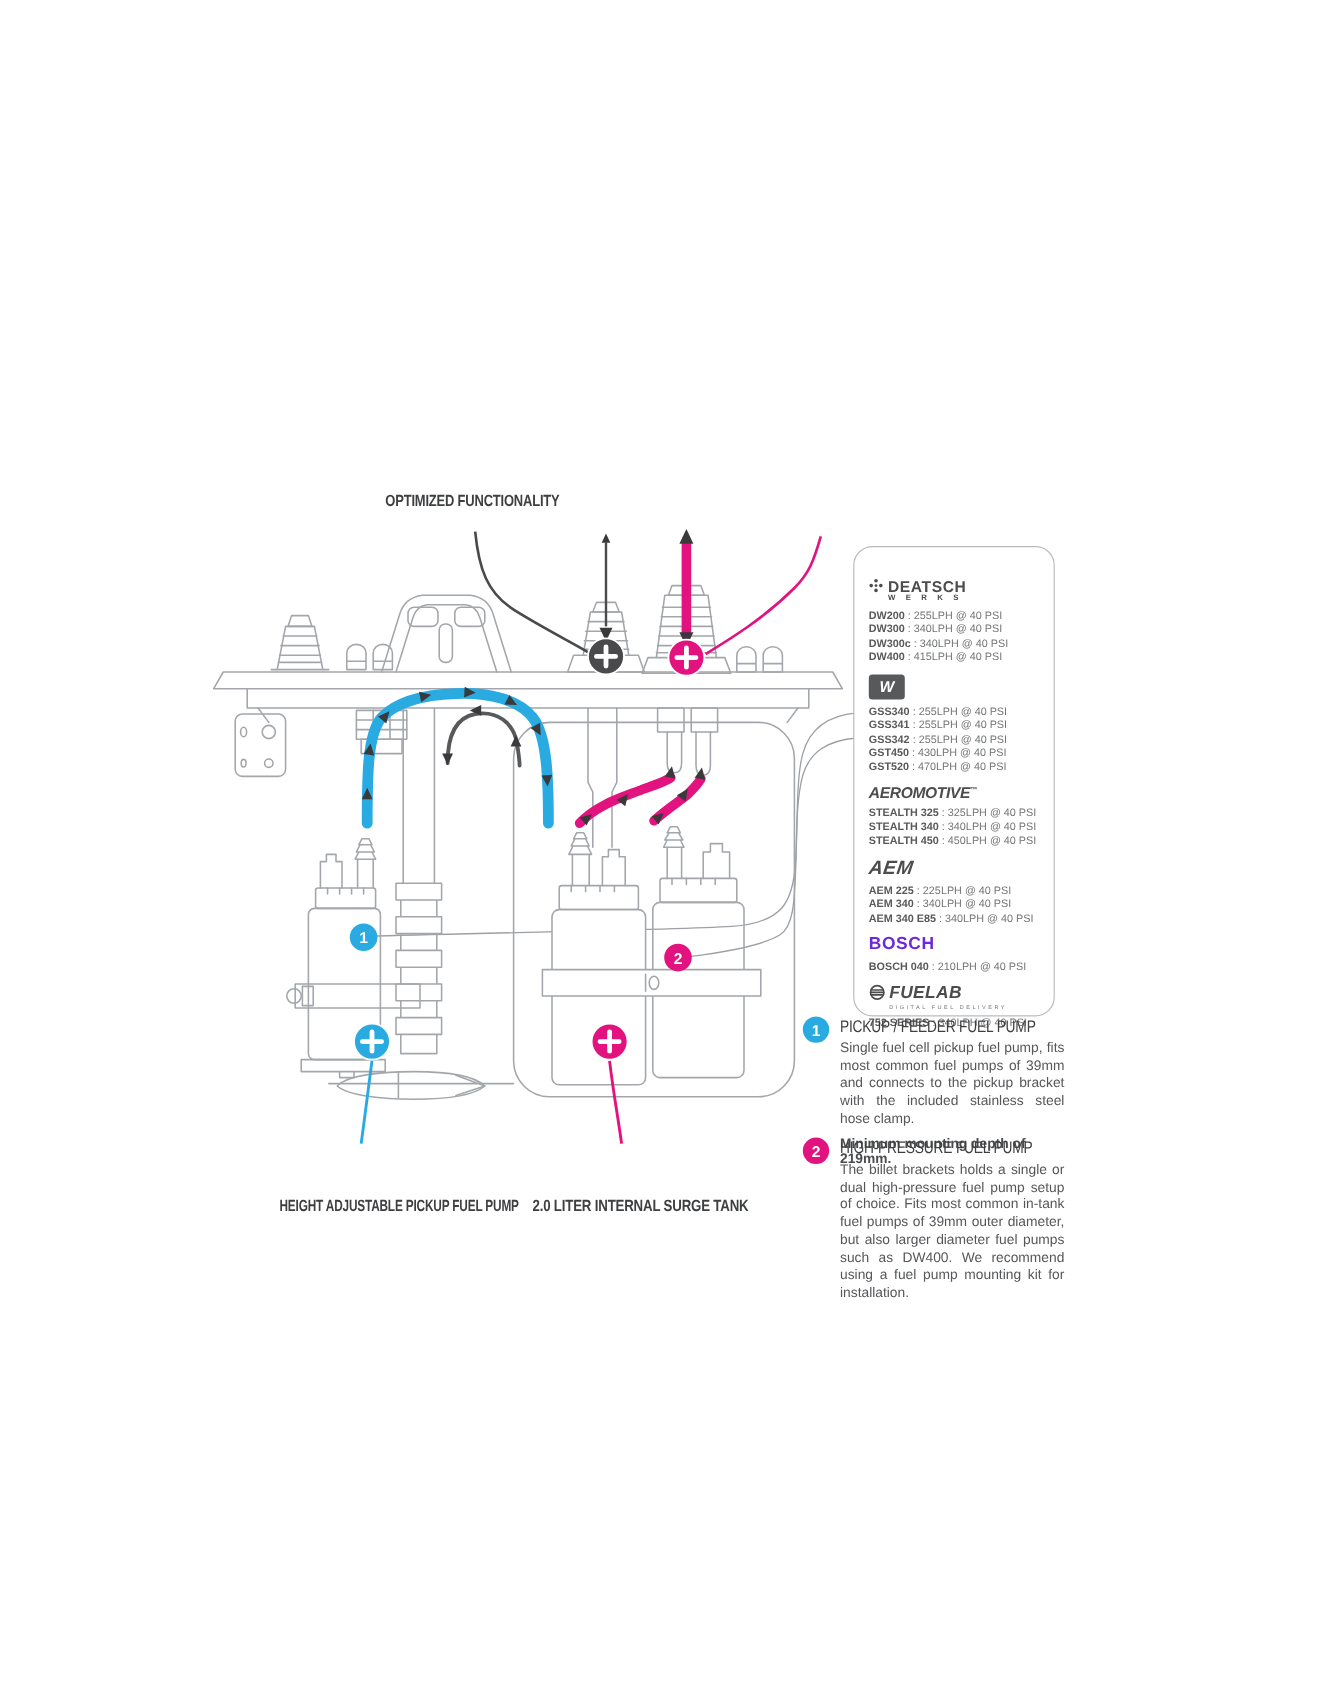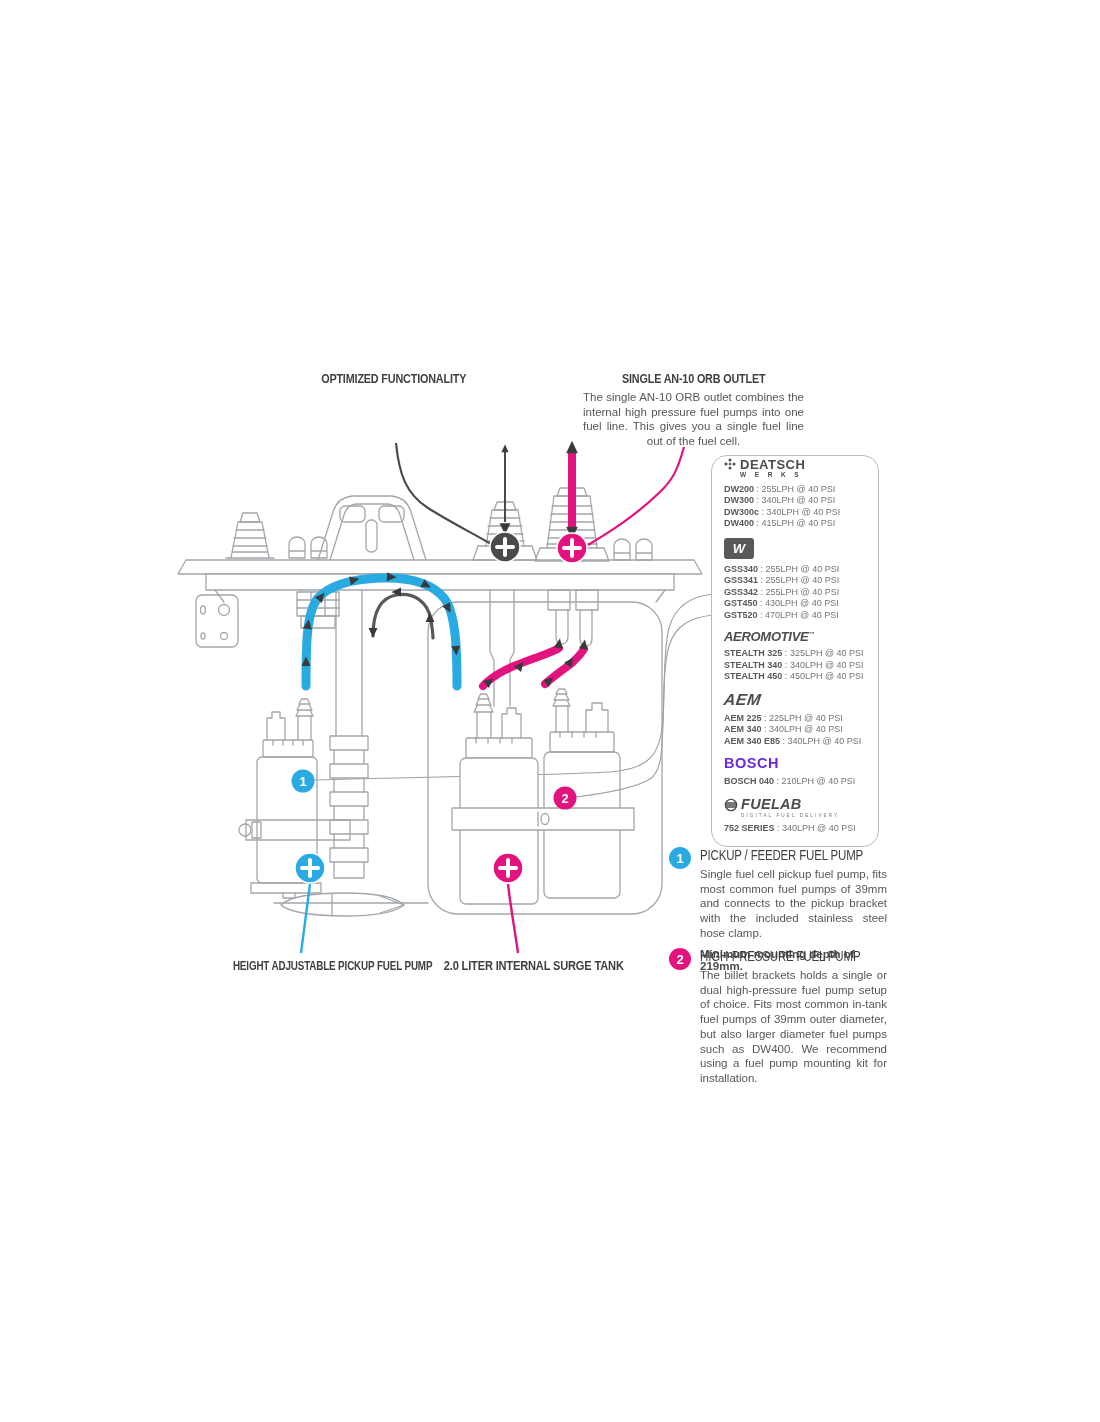--- a/index.html
+++ b/index.html
@@ -1,61 +1,57 @@
 <!DOCTYPE html>
 <html><head>
 <meta charset="utf-8">
 <style>
   html,body{margin:0;padding:0;background:#fff;}
   #canvas{position:relative;width:1100px;height:1422px;background:#fff;overflow:hidden;
           font-family:"Liberation Sans",sans-serif;color:#55575a;}
   .abs{position:absolute;}
   .center{text-align:center;}
-  .ann-title{font-weight:bold;color:#3e3f41;font-size:13.5px;white-space:nowrap;}
+  .ann-title{font-weight:bold;color:#3e3f41;font-size:13.5px;white-space:nowrap;margin-top:39px;}
   .cond{display:inline-block;transform:scaleX(0.8);transform-origin:50% 50%;letter-spacing:-0.2px;}
   .cond-left{display:inline-block;transform:scaleX(0.82);transform-origin:0 50%;letter-spacing:-0.2px;}
   .ann-body{font-size:11.5px;line-height:1.27;text-align:justify;text-align-last:center;margin-top:4px;color:#55575a;}
   .sec-title{font-weight:normal;color:#3e3f41;font-size:14px;white-space:nowrap;}
   .sec-body{font-size:11.5px;line-height:1.28;text-align:justify;text-align-last:left;color:#55575a;}
   .sec-note{font-size:11.5px;font-weight:bold;color:#4a4b4d;margin-top:7px;}
   .num-badge{width:22px;height:22px;border-radius:50%;color:#fff;font-weight:bold;font-size:13px;
              display:flex;align-items:center;justify-content:center;}
-  .panel{border:1.5px solid #b9bcbf;border-radius:16px;padding:2px 12px;box-sizing:border-box;background:#fff;}
+  .panel{border:1.5px solid #b9bcbf;border-radius:16px;padding:26px 12px;box-sizing:border-box;background:#fff;}
   .spec{font-size:9px;color:#737577;line-height:11.5px;white-space:nowrap;}
   .spec b{color:#58595b;}
   .brand-block{margin-bottom:8px;}
   .dw-logo{display:flex;align-items:flex-start;gap:4px;margin-bottom:5px;}
   .dw-text{color:#4b4c4e;line-height:1;}
   .dw-main{font-weight:bold;font-size:13px;letter-spacing:0.5px;}
   .dw-sub{font-size:6.5px;letter-spacing:3.4px;font-weight:bold;margin-top:1px;}
   .walbro-box{width:30px;height:21px;background:#58595b;border-radius:3px;color:#fff;
               display:flex;align-items:center;justify-content:center;font-weight:bold;font-style:italic;
               font-size:13px;margin-bottom:5px;}
   .aeromotive{font-weight:bold;font-style:italic;color:#4b4c4e;font-size:13px;letter-spacing:-0.3px;margin-bottom:4px;}
   .aeromotive sup{font-size:6px;}
   .aem{font-weight:bold;font-style:italic;color:#4b4c4e;font-size:16px;transform:skewX(-8deg);
        display:inline-block;letter-spacing:0.5px;margin-bottom:4px;}
   .bosch{font-weight:bold;color:#6d28d9;font-size:14.5px;letter-spacing:0.5px;margin-bottom:5px;}
-  .fuelab{display:flex;align-items:flex-end;gap:3px;color:#4b4c4e;margin-bottom:1px;}
+  .fuelab{display:flex;align-items:flex-start;gap:3px;color:#4b4c4e;margin-bottom:1px;}
   .fuelab-main{font-weight:bold;font-style:italic;font-size:14.5px;letter-spacing:0.3px;}
   .fuelab-tag{font-size:4.6px;letter-spacing:2.1px;color:#737577;margin:0 0 5px 17px;}
 </style>
 </head>
 <body>
 
 <div id="canvas">
 
   <div class="abs center" style="left:248px;top:371px;width:292px;">
     <div class="ann-title"><span class="cond">OPTIMIZED FUNCTIONALITY</span></div>
   </div>
 
-  <div class="abs center" style="left:583px;top:371px;width:221px;">
-    <div class="ann-title"><span class="cond">SINGLE AN-10 ORB OUTLET</span></div>
-    <div class="ann-body">The single AN-10 ORB outlet combines the internal high pressure fuel pumps into one fuel line. This gives you a single fuel line out of the fuel cell.</div>
-  </div>
 
   <svg class="abs" style="left:165px;top:430px;" width="565" height="545" viewBox="165 430 565 545">
 
     <g fill="none" stroke="#9ca0a4" stroke-width="1.1">
       <path d="M314,780 C420,777 560,775 610,772 C652,769 661,752 663,718 C665,690 663,650 669,628 C675,606 691,596 714,594"></path>
       <path d="M576,797 C600,794 634,789 650,779 C661,772 662,752 663,726 C664,700 663,668 669,646 C675,626 690,617 714,615"></path>
     </g>
 
     <g fill="none" stroke="#a3a7ab" stroke-width="1.3" stroke-linejoin="round" stroke-linecap="round">
 

